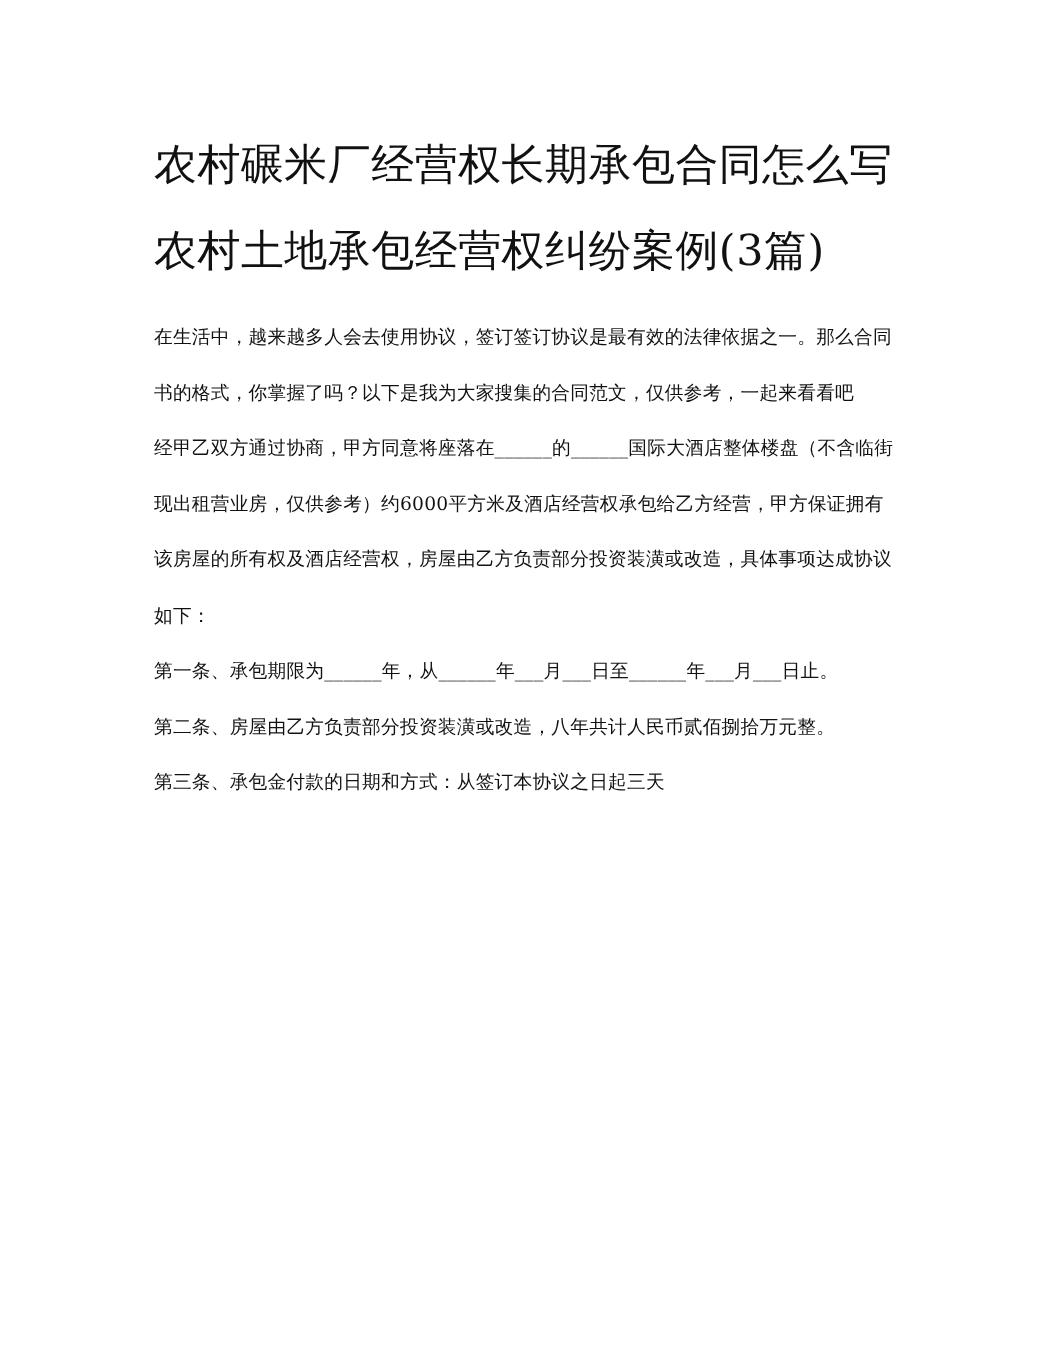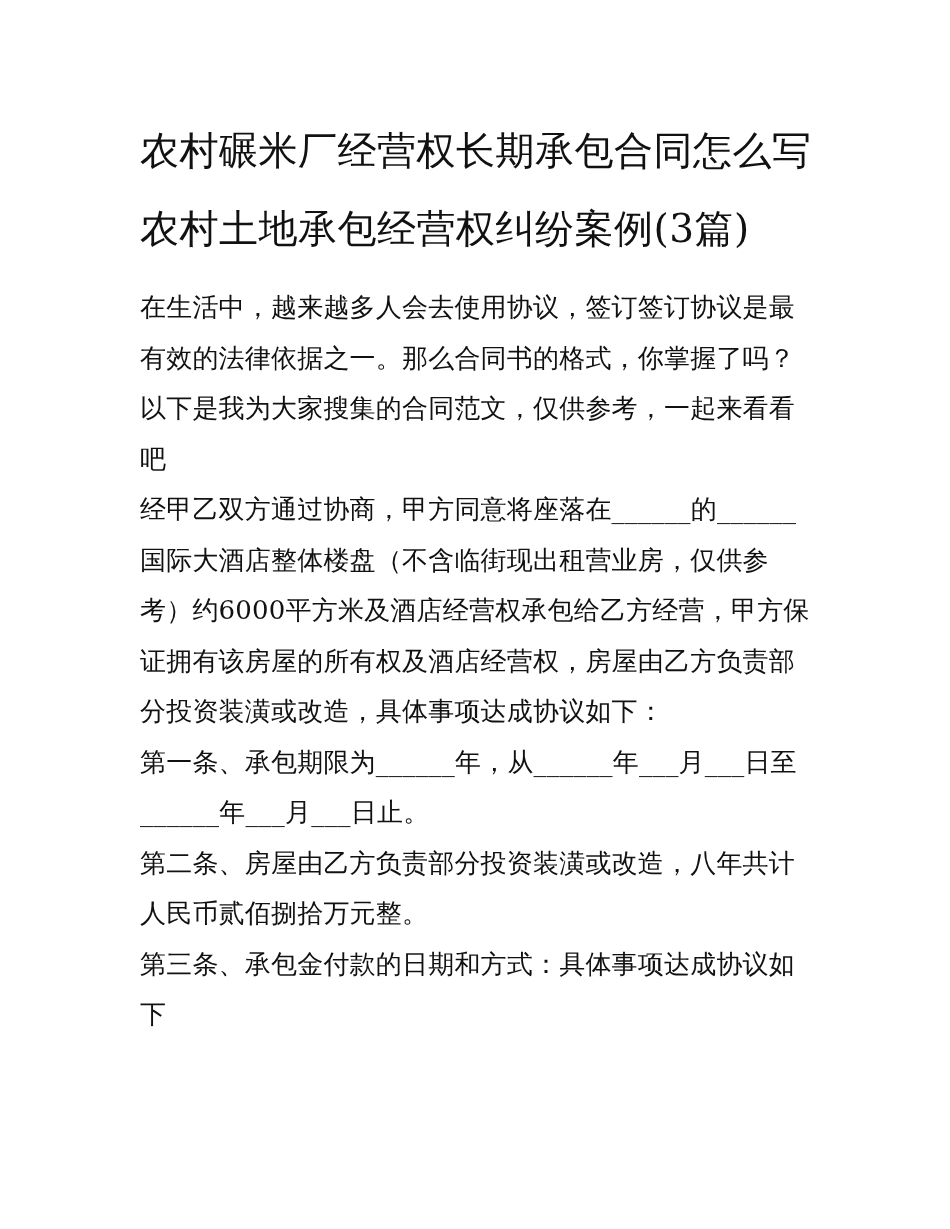--- a/index.html
+++ b/index.html
@@ -25,31 +25,31 @@
       font-size: 39px;
       line-height: 78px;
       font-weight: normal;
       margin: 0 0 0 0;
       letter-spacing: 0.5px;
     }
     .body {
       margin-top: 14px;
     }
     .para {
-      font-size: 26px;
+      font-size: 17px;
       line-height: 50.5px;
       margin: 0;
       letter-spacing: 0.2px;
     }
   </style>
 </head>
 <body>
 
 <div class="page">
   <h1 class="title">农村碾米厂经营权长期承包合同怎么写 农村土地承包经营权纠纷案例(3篇)</h1>
   <div class="body">
     <p class="para">在生活中，越来越多人会去使用协议，签订签订协议是最有效的法律依据之一。那么合同书的格式，你掌握了吗？以下是我为大家搜集的合同范文，仅供参考，一起来看看吧</p>
     <p class="para">经甲乙双方通过协商，甲方同意将座落在______的______国际大酒店整体楼盘（不含临街现出租营业房，仅供参考）约6000平方米及酒店经营权承包给乙方经营，甲方保证拥有该房屋的所有权及酒店经营权，房屋由乙方负责部分投资装潢或改造，具体事项达成协议如下：</p>
     <p class="para">第一条、承包期限为______年，从______年___月___日至______年___月___日止。</p>
     <p class="para">第二条、房屋由乙方负责部分投资装潢或改造，八年共计人民币贰佰捌拾万元整。</p>
-    <p class="para">第三条、承包金付款的日期和方式：具体事项达成协议如下</p>
+    <p class="para">第三条、承包金付款的日期和方式：从签订本协议之日起三天</p>
   </div>
 </div>
 
 </body></html>

